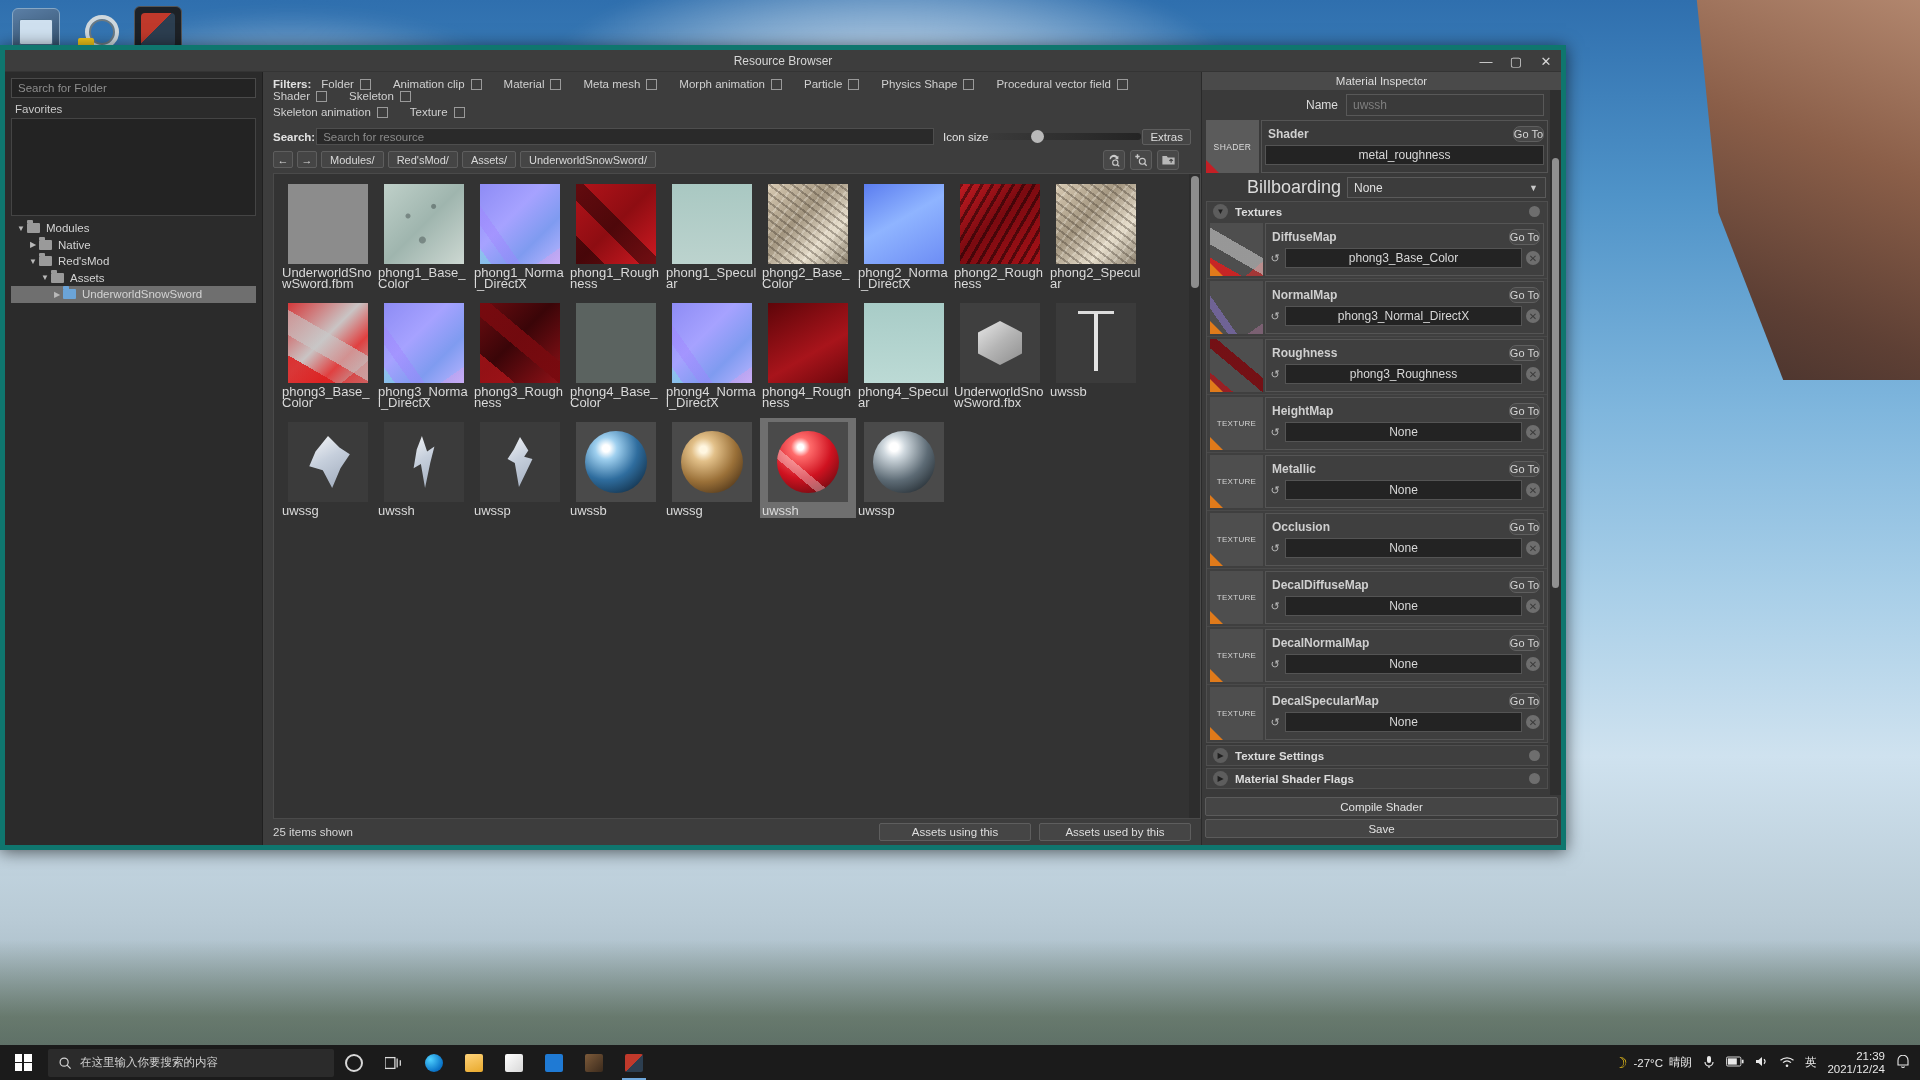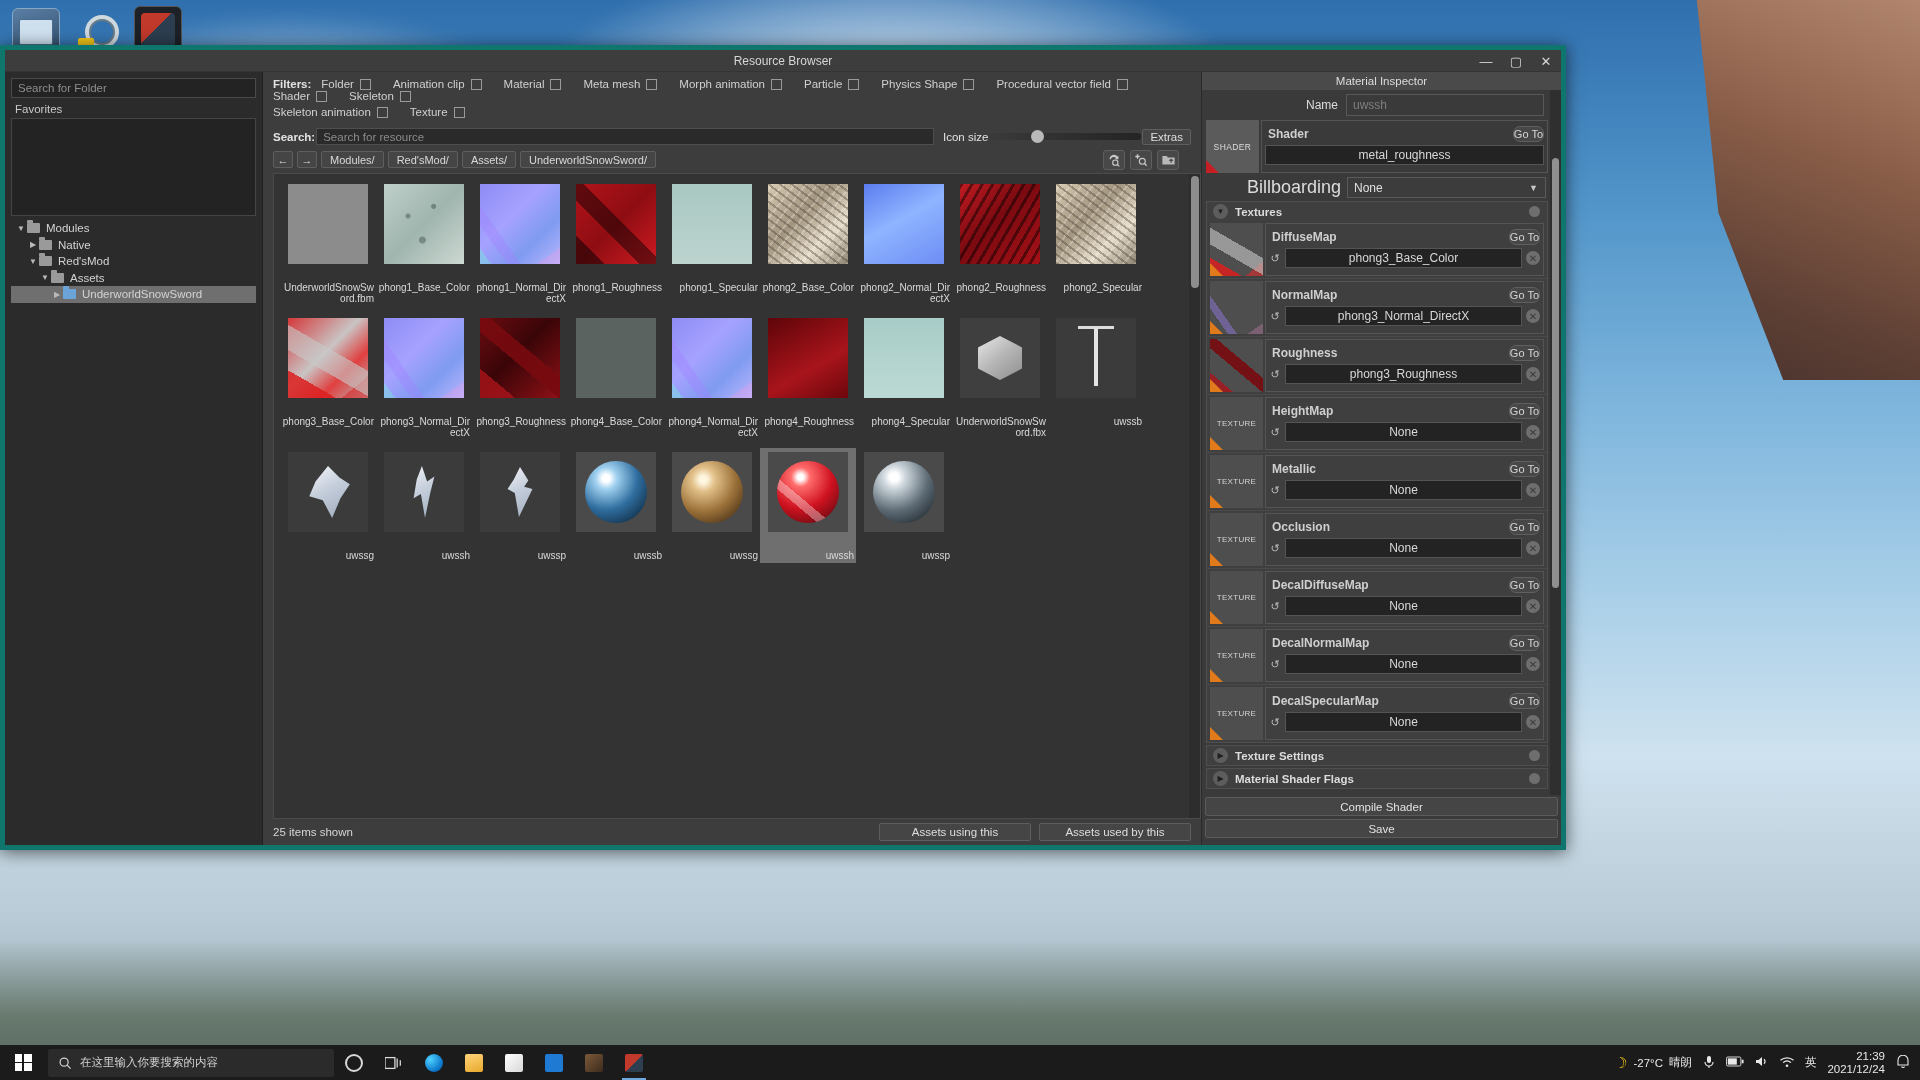--- a/index.html
+++ b/index.html
@@ -160,21 +160,21 @@
 
   .cell {
     width: 96px; margin: 0 0 8px 0; padding: 4px 2px 2px 2px;
     display: flex; flex-direction: column; align-items: center;
   }
   .cell.sel { background: #6f6f6f; }
   .thumb96 {
     width: 80px; height: 80px; background: #4a4a4a; position: relative; overflow: hidden;
   }
   .cap {
-    margin-top: 18px; font-size: 10px; color: #dadada; text-align: right;
+    margin-top: 3px; font-size: 13px; color: #dadada; text-align: left;
     line-height: 11px; width: 92px; word-break: break-all;
   }
 
   
   .t-folder { background: #8c8c8c; }
   .t-folder::before { content:""; position:absolute; left:0; top:8px; width:100%; height:72px; background:#8c8c8c; }
   .t-folder::after { content:""; position:absolute; left:0; top:0; width:42%; height:10px; background:#8c8c8c; }
   .t-basecolor1 { background: linear-gradient(135deg,#bfd0c9 0%,#9fb5ae 50%,#cdd8d2 100%); }
   .t-basecolor1 .spk { position:absolute; inset:0; background:
       radial-gradient(circle at 30% 40%, rgba(60,70,70,.45) 0 2px, transparent 3px),

